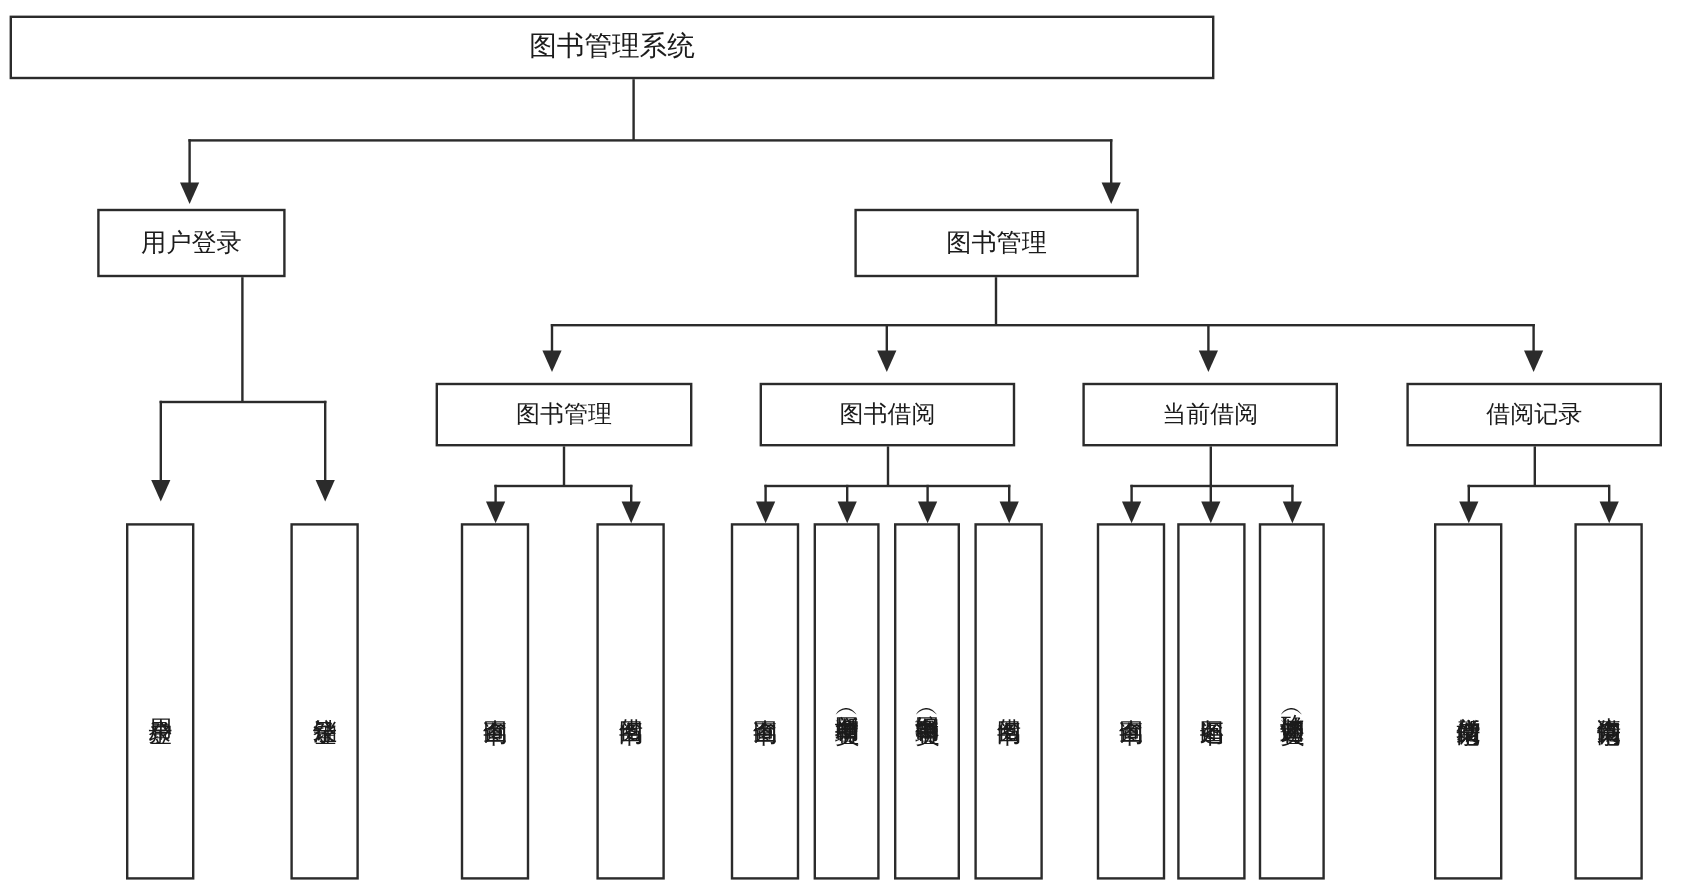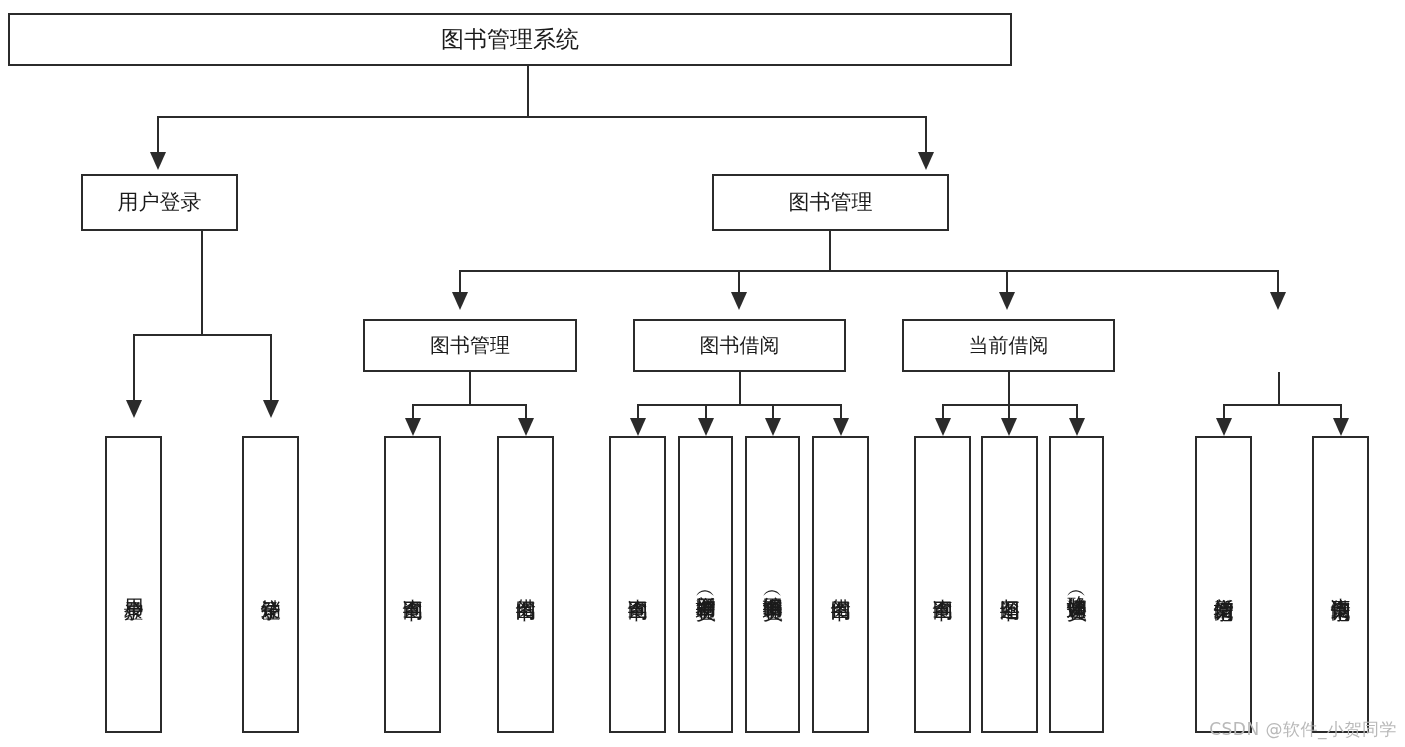--- a/index.html
+++ b/index.html
@@ -122,20 +122,23 @@
 
   <div class="node lvl3" style="left:363px; top:319px; width:214px; height:53px;">
     <span>图书管理</span>
   </div>
   <div class="node lvl3" style="left:902px; top:319px; width:213px; height:53px;">
     <span>当前借阅</span>
   </div>
   <div class="node lvl3" style="left:633px; top:319px; width:213px; height:53px;">
     <span>图书借阅</span>
   </div>
+  <div class="node lvl3" style="left:1172px; top:319px; width:213px; height:53px;">
+    <span>借阅记录</span>
+  </div>
 
   <div class="vline" style="left:469px; top:372px; width:2px; height:33px;"></div>
   <div class="hline" style="left:412px; top:404px; width:115px; height:2px;"></div>
   <div class="vline" style="left:412px; top:404px; width:2px; height:16px;"></div>
   <div class="arrow" style="left:405px; top:418px;"></div>
   <div class="vline" style="left:525px; top:404px; width:2px; height:16px;"></div>
   <div class="arrow" style="left:518px; top:418px;"></div>
 
   <div class="vline" style="left:739px; top:372px; width:2px; height:33px;"></div>
   <div class="hline" style="left:637px; top:404px; width:205px; height:2px;"></div>
@@ -201,15 +204,14 @@
     <span class="leaf-text">确认归还（管理员）</span>
   </div>
 
   <div class="node leaf" style="left:1195px; top:436px; width:57px; height:297px;">
     <span class="leaf-text">新增借阅记录</span>
   </div>
   <div class="node leaf" style="left:1312px; top:436px; width:57px; height:297px;">
     <span class="leaf-text">查询借阅记录</span>
   </div>
 
-  <div class="watermark">CSDN @软件_小贺同学</div>
 
 </div>
 
 </body></html>

